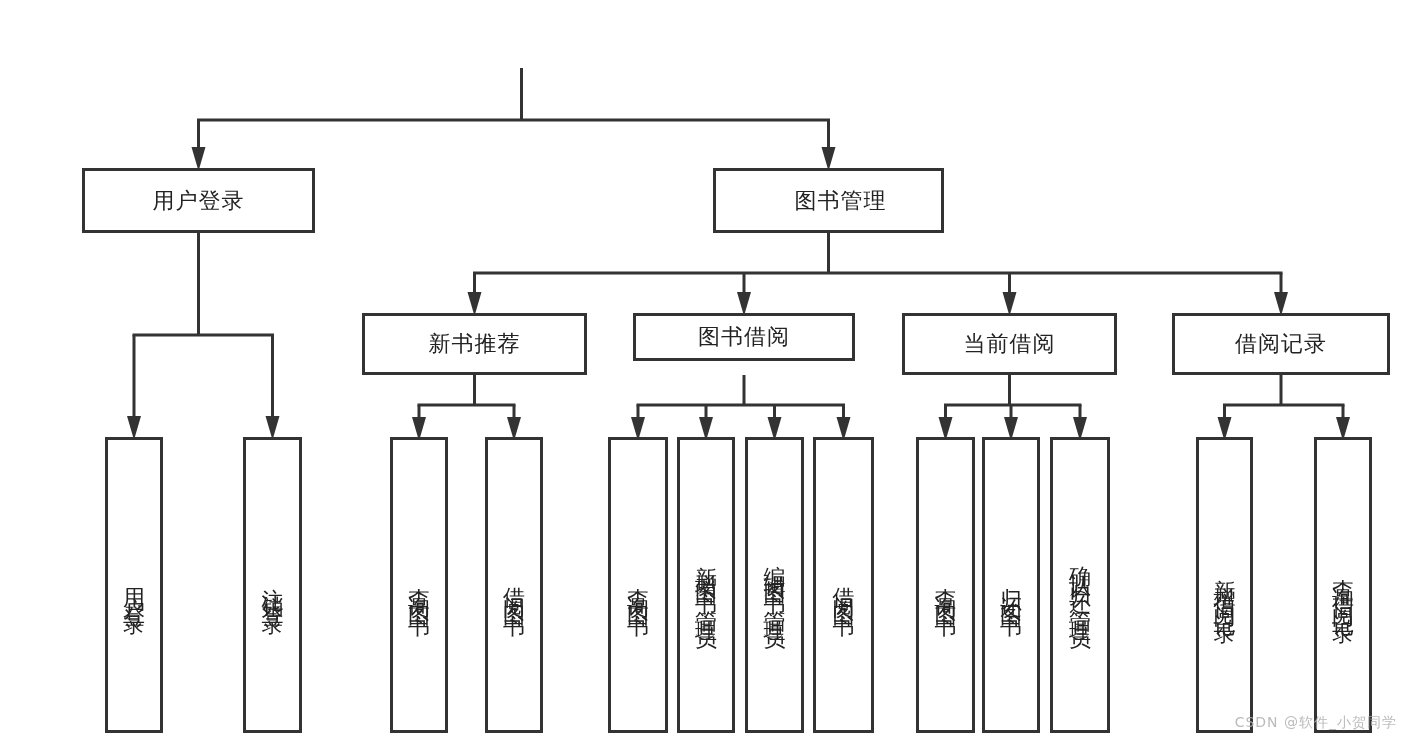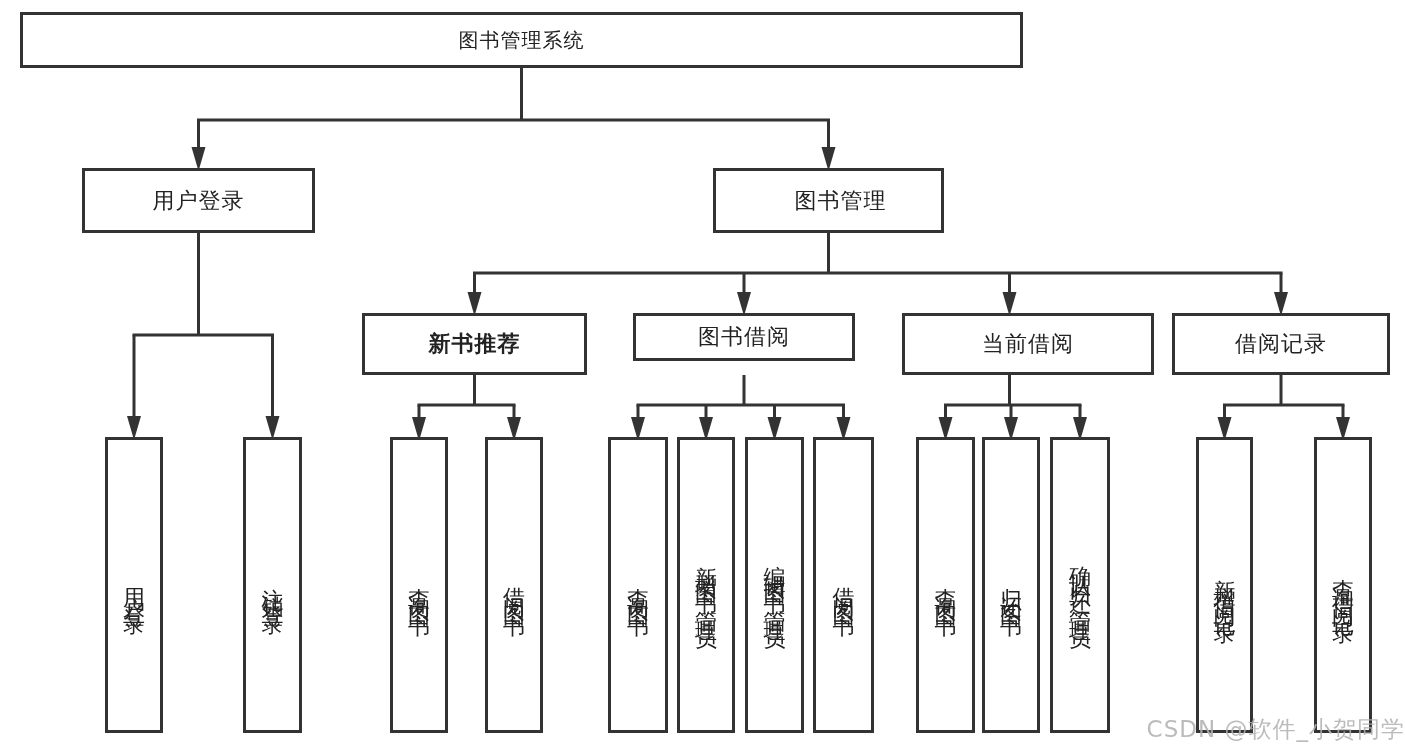--- a/index.html
+++ b/index.html
@@ -28,22 +28,22 @@
     writing-mode:vertical-rl;
     text-orientation:mixed;
     font-size:22px;
     letter-spacing:9px;
     line-height:1;
     padding-top:6px;
   }
   #watermark{
     position:absolute;
     top:714px;
-    right:0;
-    font-size:23px;
+    right:8px;
+    font-size:14px;
     letter-spacing:1px;
     color:rgba(178,178,178,0.88);
     z-index:10;
     white-space:nowrap;
   }
 </style>
 </head>
 <body>
 
 <div id="canvas">
@@ -96,28 +96,27 @@
       <line x1="1080" y1="405" x2="1080" y2="423" stroke="#333333" stroke-width="3"></line>
       <polygon points="1073,417 1087,417 1080,441" fill="#333333"></polygon>
       <line x1="1281" y1="375" x2="1281" y2="405" stroke="#333333" stroke-width="3"></line>
       <line x1="1223" y1="405" x2="1344.5" y2="405" stroke="#333333" stroke-width="3"></line>
       <line x1="1224.5" y1="405" x2="1224.5" y2="423" stroke="#333333" stroke-width="3"></line>
       <polygon points="1217.5,417 1231.5,417 1224.5,441" fill="#333333"></polygon>
       <line x1="1343" y1="405" x2="1343" y2="423" stroke="#333333" stroke-width="3"></line>
       <polygon points="1336,417 1350,417 1343,441" fill="#333333"></polygon>
     </svg>
 
-  <div class="node hbox root" style="left:20px;top:12px;width:1003px;height:56px;">图书管理系统</div>
 
   <div class="node hbox" style="left:82px;top:168px;width:233px;height:65px;">用户登录</div>
   <div class="node hbox" style="left:713px;top:168px;width:231px;height:65px;padding-left:24px;">图书管理</div>
 
-  <div class="node hbox" style="left:362px;top:313px;width:225px;height:62px;font-weight:bold;">新书推荐</div>
+  <div class="node hbox" style="left:362px;top:313px;width:225px;height:62px;">新书推荐</div>
   <div class="node hbox" style="left:633px;top:313px;width:222px;height:48px;">图书借阅</div>
-  <div class="node hbox" style="left:902px;top:313px;width:252px;height:62px;">当前借阅</div>
+  <div class="node hbox" style="left:902px;top:313px;width:215px;height:62px;">当前借阅</div>
   <div class="node hbox" style="left:1172px;top:313px;width:218px;height:62px;">借阅记录</div>
 
   <div class="node vbox" style="left:105px;top:437px;width:58px;height:296px;">用户登录</div>
   <div class="node vbox" style="left:243px;top:437px;width:59px;height:296px;">注销登录</div>
 
   <div class="node vbox" style="left:390px;top:437px;width:58px;height:296px;">查询图书</div>
   <div class="node vbox" style="left:485px;top:437px;width:58px;height:296px;">借阅图书</div>
 
   <div class="node vbox" style="left:608px;top:437px;width:60px;height:296px;">查询图书</div>
   <div class="node vbox" style="left:677px;top:437px;width:58px;height:296px;">新增图书（管理员）</div>

